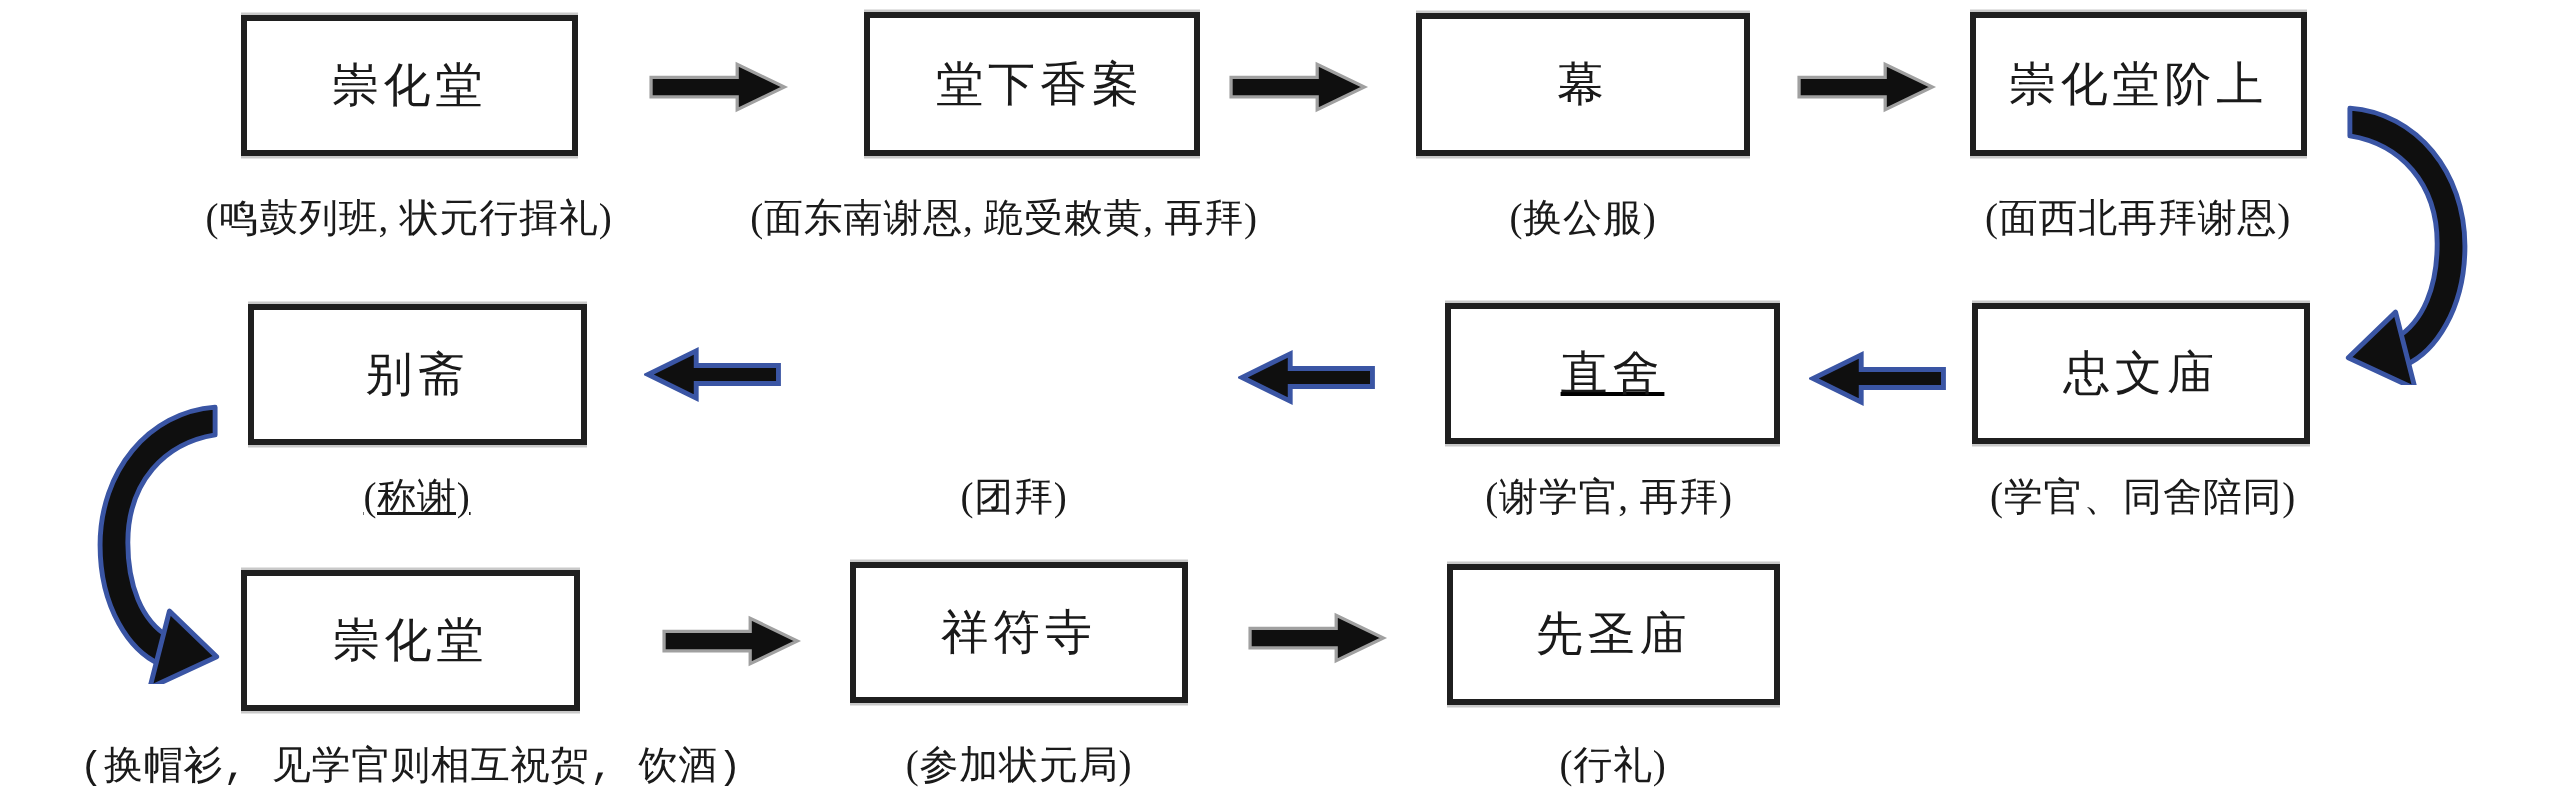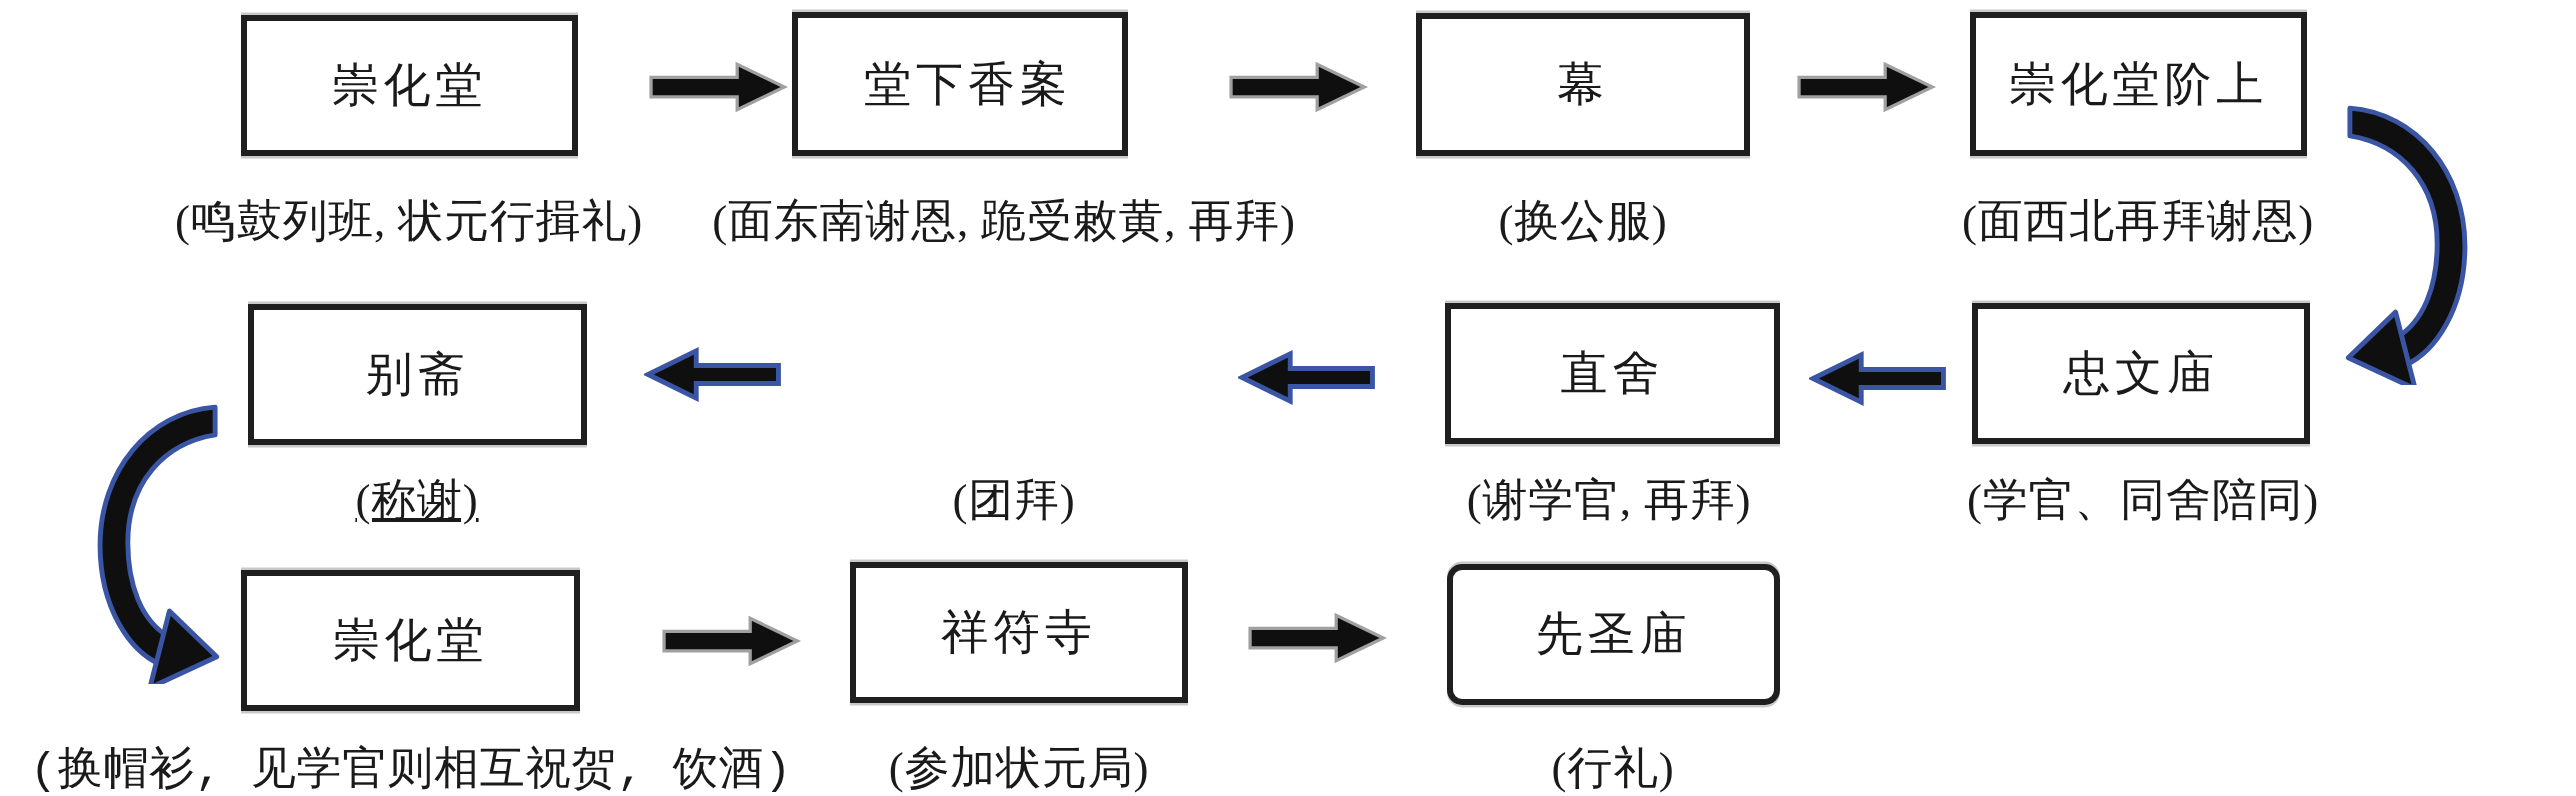--- a/index.html
+++ b/index.html
@@ -34,40 +34,40 @@
   }
   .box .label {
     font-size: 47px;
     color: var(--text-color);
     letter-spacing: 4.9px;
     white-space: nowrap;
   }
   .caption {
     position: absolute;
     transform: translateX(-50%);
-    font-size: 45px;
+    font-size: 39px;
     color: var(--text-color);
     white-space: nowrap;
     letter-spacing: 0.8px;
   }
   .arrow { position: absolute; }
   .arrow svg { display: block; width: 100%; height: 100%; }
   .curve { position: absolute; }
   .curve svg { display: block; width: 100%; height: 100%; }
   .curve.flip { transform: scaleX(-1); }
 </style>
 </head>
 <body>
 
 <div id="diagram">
 
   <div class="box" style="left:241px; top:14.7px; width:337px; height:141px;">
     <span class="label">崇化堂</span>
   </div>
-  <div class="box" style="left:792px; top:12.3px; width:336px; height:144px;padding-left:16px;">
+  <div class="box" style="left:864px; top:12.3px; width:336px; height:144px;padding-left:16px;">
     <span class="label">堂下香案</span>
   </div>
   <div class="box" style="left:1416px; top:13px; width:334px; height:143px;">
     <span class="label">幕</span>
   </div>
   <div class="box" style="left:1970px; top:12.3px; width:337px; height:144px;">
     <span class="label">崇化堂阶上</span>
   </div>
 
   <div class="caption" style="left:409px; top:191px;">(鸣鼓列班, 状元行揖礼)</div>
@@ -94,21 +94,21 @@
   <div class="curve" style="left:2345px; top:103px; width:124px; height:282px;">
     <svg viewBox="0 0 152 345">
       <path d="M6,6 C88,12 147,85 147,175 C147,253 110,305 74,321 L62,288 C97,268 113,223 113,172 C113,98 68,50 6,40 Z" fill="var(--arrow-black)" stroke="var(--arrow-blue)" stroke-width="6" stroke-linejoin="round"></path>
       <polygon points="4,312 62,256 86,350" fill="var(--arrow-black)" stroke="var(--arrow-blue)" stroke-width="6" stroke-linejoin="round"></polygon>
     </svg>
   </div>
 
   <div class="box" style="left:248px; top:304px; width:339px; height:141px;">
     <span class="label">别斋</span>
   </div>
-  <div class="box" style="left:1445px; top:303px; width:335px; height:141px;">
+  <div class="box" style="left:1445px; top:303px; width:335px; height:141px;text-decoration:underline;">
     <span class="label">直舍</span>
   </div>
   <div class="box" style="left:1972px; top:303px; width:338px; height:141px;">
     <span class="label">忠文庙</span>
   </div>
 
   <div class="caption" style="left:417px; top:470px;text-decoration:underline;">(称谢)</div>
   <div class="caption" style="left:1014px; top:470px;">(团拜)</div>
   <div class="caption" style="left:1609px; top:470px;">(谢学官, 再拜)</div>
   <div class="caption" style="left:2143px; top:470px;">(学官、同舍陪同)</div>
@@ -135,21 +135,21 @@
       <polygon points="4,312 62,256 86,350" fill="var(--arrow-black)" stroke="var(--arrow-blue)" stroke-width="6" stroke-linejoin="round"></polygon>
     </svg>
   </div>
 
   <div class="box" style="left:241px; top:570px; width:339px; height:141px;">
     <span class="label">崇化堂</span>
   </div>
   <div class="box" style="left:850px; top:562px; width:338px; height:141px;">
     <span class="label">祥符寺</span>
   </div>
-  <div class="box" style="left:1447px; top:564px; width:333px; height:141px;border-radius:15px;">
+  <div class="box" style="left:1447px; top:564px; width:333px; height:141px;">
     <span class="label">先圣庙</span>
   </div>
 
   <div class="caption" style="left:411px; top:738px;font-family:Liberation Mono, monospace;">(换帽衫, 见学官则相互祝贺, 饮酒)</div>
   <div class="caption" style="left:1019px; top:738px;">(参加状元局)</div>
   <div class="caption" style="left:1613px; top:738px;text-align:center;">(行礼)</div>
 
   <div class="arrow" style="left:661px; top:615px; width:141px; height:52px;">
     <svg viewBox="0 0 172 64">
         <polygon points="3,20 109,20 109,4 167,32 109,60 109,44 3,44" fill="var(--arrow-black)" stroke="var(--arrow-gray-outline)" stroke-width="4"></polygon>

